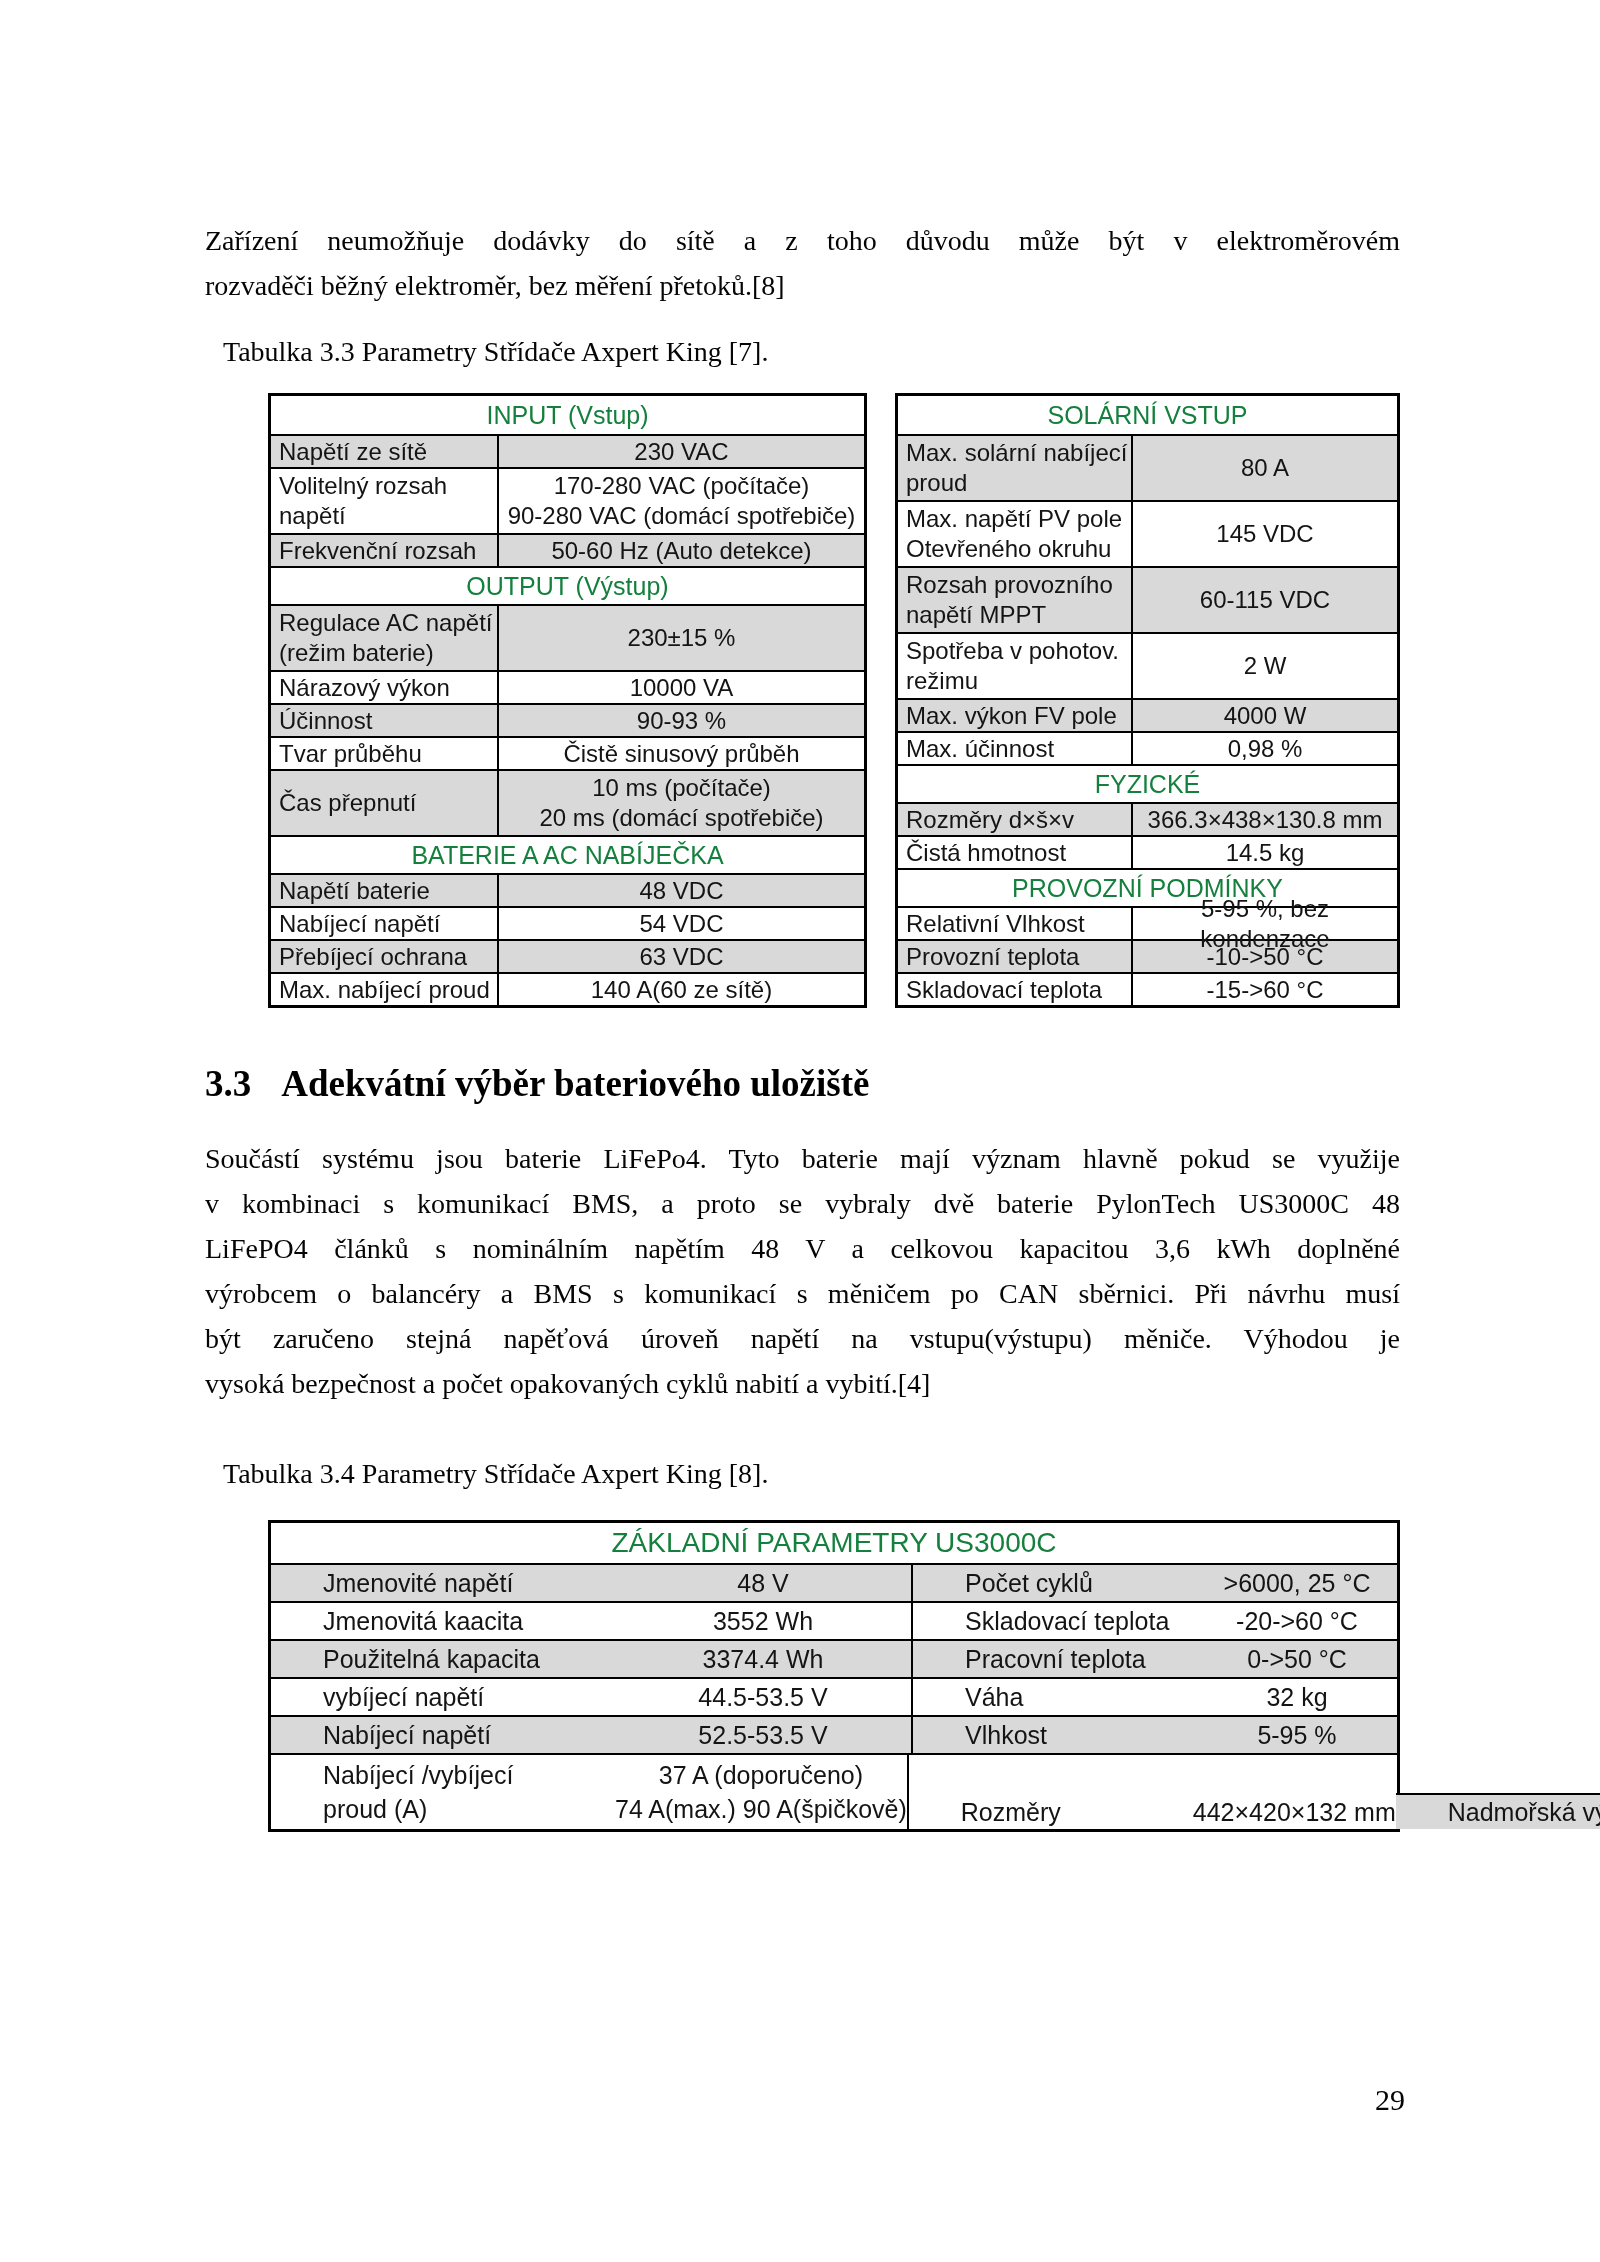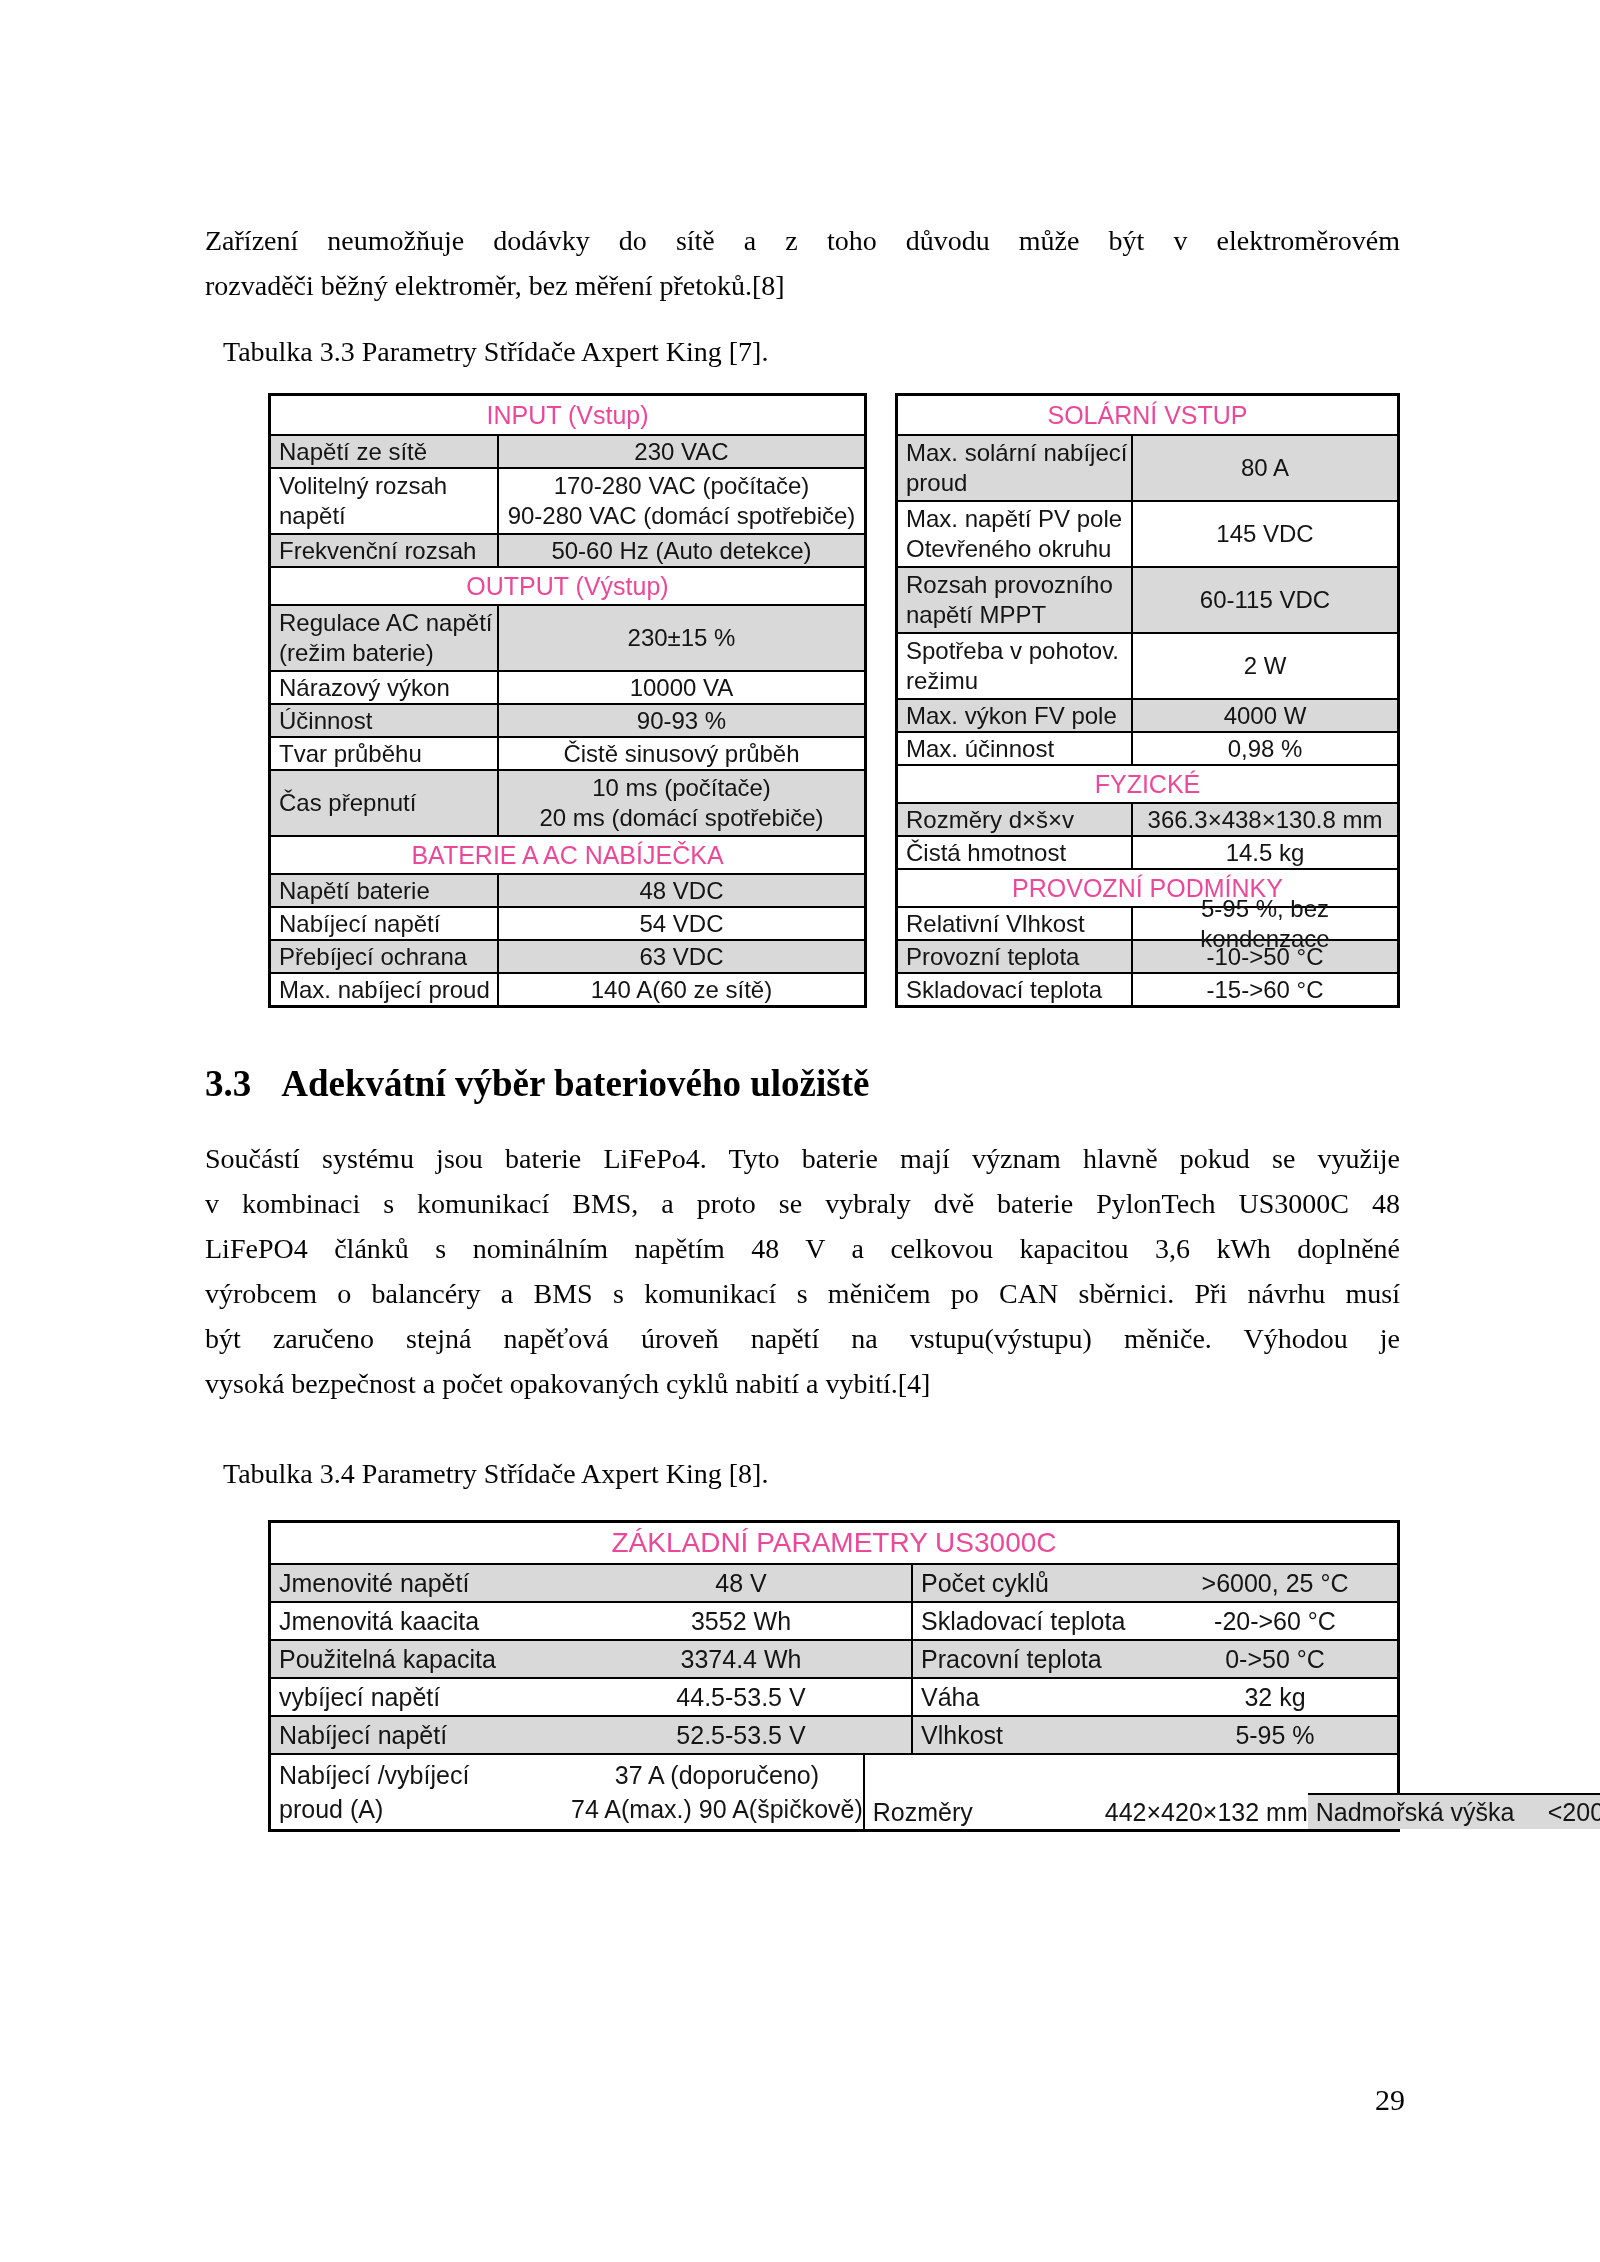--- a/index.html
+++ b/index.html
@@ -19,21 +19,21 @@
 
   
   .ptable {
     position:absolute; background:#ffffff; border:3px solid #000; box-sizing:border-box;
     font-family:"Liberation Sans", sans-serif; color:#141414;
   }
   .trow { display:flex; align-items:stretch; border-top:2px solid #000; box-sizing:border-box; }
   .gray { background:#d9d9d9; }
   .theader {
     display:flex; align-items:center; justify-content:center;
-    color:#ec4899; box-sizing:border-box; border-top:2px solid #000;
+    color:#15803d; box-sizing:border-box; border-top:2px solid #000;
   }
   .theader.first { border-top:none; }
 
   
   .toptable .theader { height:38px; font-size:25px; }
   .toptable .h33 { height:33px; }
   .toptable .h66 { height:66px; }
   .toptable .cell-label {
     border-right:2px solid #000; display:flex; align-items:center;
     padding-left:8px; box-sizing:border-box; font-size:24px; line-height:30px;
@@ -47,21 +47,21 @@
 
   
   #table-bottom .theader { height:40px; font-size:28px; }
   .brow { display:flex; align-items:stretch; border-top:2px solid #000; box-sizing:border-box; }
   .b38 { height:38px; }
   .b76 { height:76px; }
   .bhalf-left { width:642px; border-right:2px solid #000; display:flex; box-sizing:border-box; }
   .bhalf-right { flex:1; display:flex; box-sizing:border-box; }
   .b-label {
     display:flex; flex-direction:column; justify-content:center; padding-left:8px;
-    box-sizing:border-box; font-size:25px; line-height:34px; white-space:nowrap;
+    box-sizing:border-box; font-size:25px; line-height:34px; white-space:nowrap;margin-left:44px;
   }
   .bhalf-left .b-label { width:300px; }
   .bhalf-right .b-label { width:240px; }
   .b-value {
     flex:1; display:flex; flex-direction:column; align-items:center; justify-content:center;
     text-align:center; font-size:25px; line-height:34px; white-space:nowrap;
   }
   .bnest { flex:1; display:flex; flex-direction:row;align-items:flex-end; }
   .bnest .nrow { flex:1; display:flex; align-items:stretch; box-sizing:border-box; }
   .bnest .nrow + .nrow { border-top:2px solid #000; }

